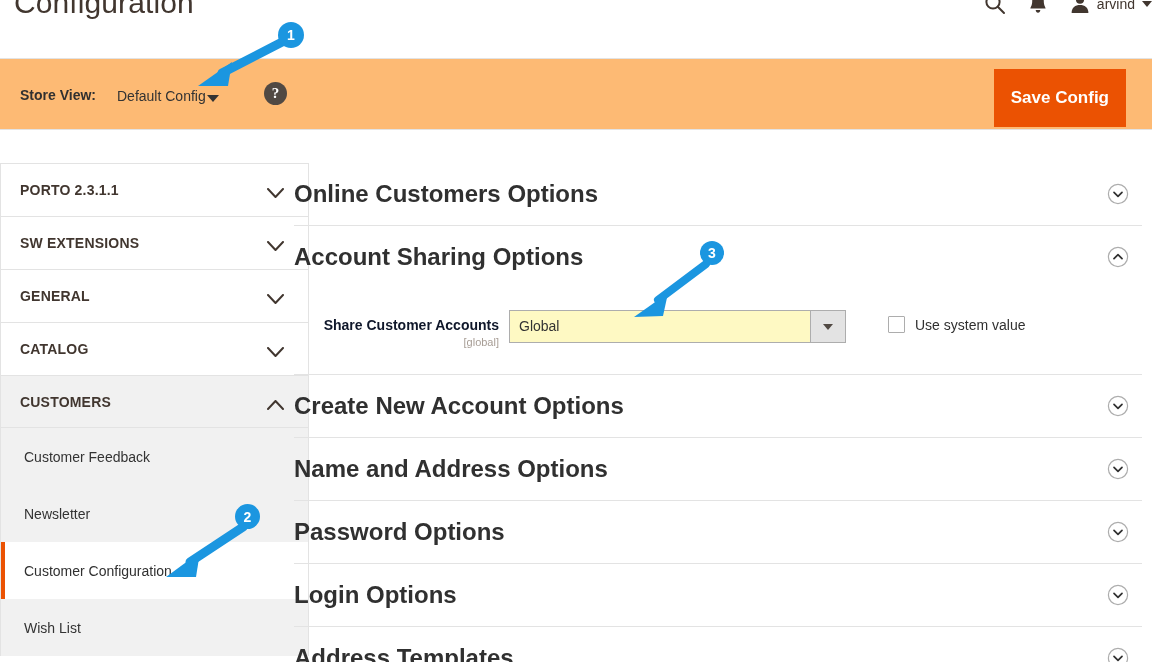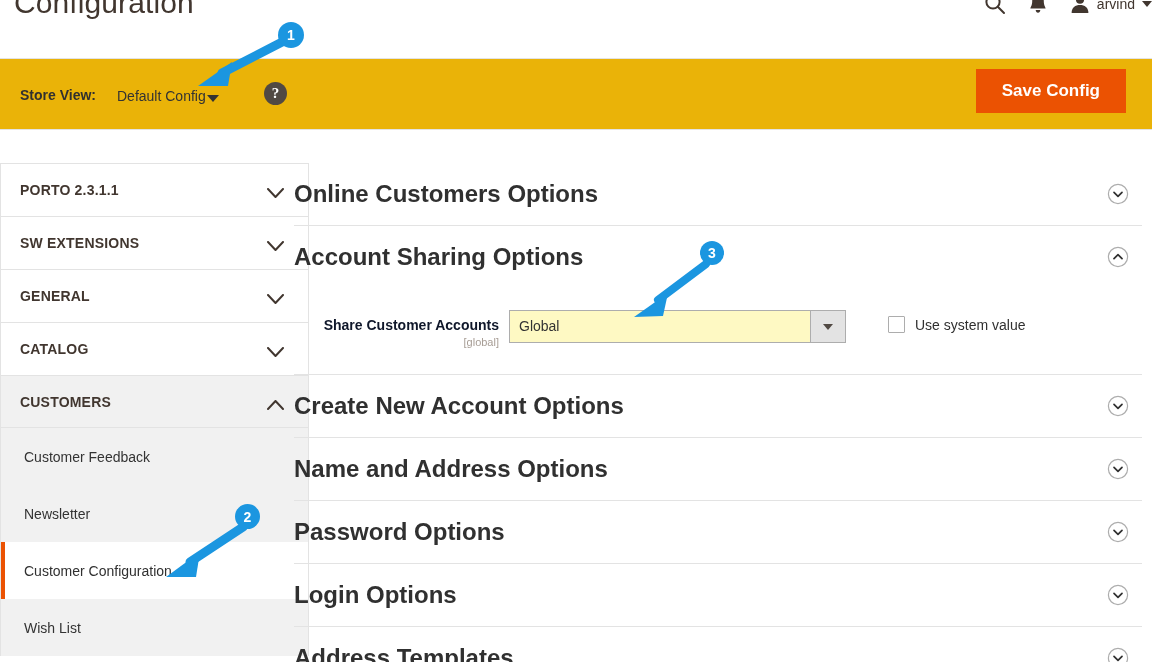--- a/index.html
+++ b/index.html
@@ -29,21 +29,21 @@
   .user-box { display: flex; align-items: center; gap: 7px; cursor: pointer; }
   .user-name { font-size: 14px; color: #41362f; }
   .caret-dn {
     width: 0; height: 0; border-left: 5px solid transparent;
     border-right: 5px solid transparent; border-top: 6px solid #41362f;
   }
 
   
   .switcher-bar {
     position: absolute; left: 0; top: 58px; width: 1152px; height: 72px;
-    background: #eab308;
+    background: #fdba74;
     border-top: 1px solid #e3e3e3;
     border-bottom: 1px solid #e3e3e3;
   }
   .sv-label {
     position: absolute; left: 20px; top: 28px;
     font-size: 14px; font-weight: bold; color: #303030;
   }
   .sv-value {
     position: absolute; left: 117px; top: 29px;
     font-size: 14px; color: #333333; cursor: pointer;
@@ -58,21 +58,21 @@
     position: absolute; left: 264px; top: 82px;
     width: 23px; height: 23px; border-radius: 50%;
     background: #514943; color: #fff;
     font-size: 15px; font-weight: bold;
     display: flex; align-items: center; justify-content: center;
     cursor: pointer; font-family: "Liberation Serif", serif;
   }
   .save-btn {
     position: absolute; right: 26px; top: 69px;
     background: #eb5202; color: #ffffff;
-    border: none; padding: 0 26px; height: 44px;
+    border: none; padding: 0 17px; height: 58px;
     font-size: 17px; font-weight: bold;
     font-family: "Liberation Sans", sans-serif;
     cursor: pointer;
   }
 
   
   .sidebar {
     position: absolute; left: 0; top: 163px; width: 309px; bottom: 0;
     background: #ffffff;
   }

